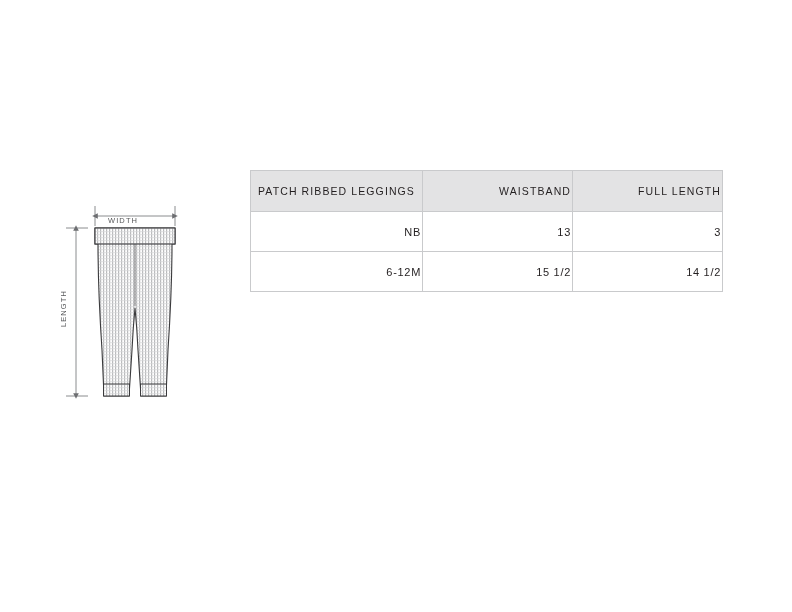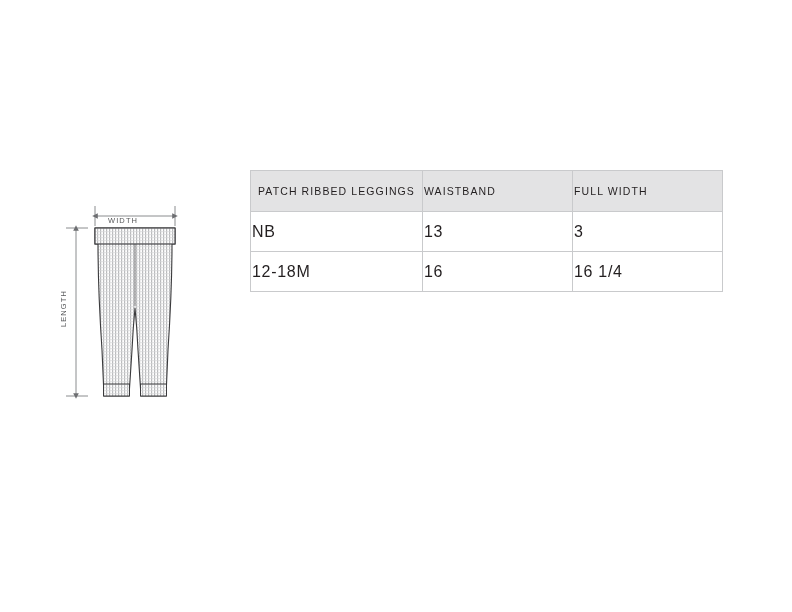--- a/index.html
+++ b/index.html
@@ -49,42 +49,42 @@
     left: 250px;
     top: 170px;
     border-collapse: collapse;
     width: 472px;
     table-layout: fixed;
     padding-left: 39px;
   }
   #size-table th, #size-table td {
     border: 1px solid #c9cacc;
     height: 37px;
-    text-align: left;
+    text-align: right;
     vertical-align: middle;
     font-weight: normal;
     font-size: 11.5px;
     color: #231f20;
     letter-spacing: 0.6px;
     font-family: "Liberation Sans", sans-serif;
   }
   #size-table thead th {
     background: #e3e3e4;
     font-size: 10.5px;
     letter-spacing: 1.1px;
     height: 38px;
   }
   #size-table thead th.col-title {
     text-align: center;
   }
   #size-table col.c0 { width: 172px; }
   #size-table col.c1 { width: 150px; }
   #size-table col.c2 { width: 150px; }
   #size-table tbody td {
-    font-size: 16px;
+    font-size: 11px;
     letter-spacing: 0.7px;
   }
 </style>
 </head>
 <body>
 
 <div id="diagram">
 
   <span class="dim-label" id="width-label">WIDTH</span>
   <span class="dim-label" id="length-label">LENGTH</span>
@@ -139,28 +139,28 @@
 <table id="size-table">
   <colgroup>
     <col class="c0">
       <col class="c1">
       <col class="c2">
   </colgroup>
   <thead>
     <tr>
       <th class="col-title">PATCH RIBBED LEGGINGS</th>
       <th>WAISTBAND</th>
-      <th>FULL WIDTH</th>
+      <th>FULL LENGTH</th>
     </tr>
   </thead>
   <tbody>
     <tr>
       <td>NB</td>
       <td>13</td>
       <td>3</td>
     </tr>
     <tr>
-      <td>12-18M</td>
-      <td>16</td>
-      <td>16 1/4</td>
+      <td>6-12M</td>
+      <td>15 1/2</td>
+      <td>14 1/2</td>
     </tr>
   </tbody>
 </table>
 
 </body></html>

